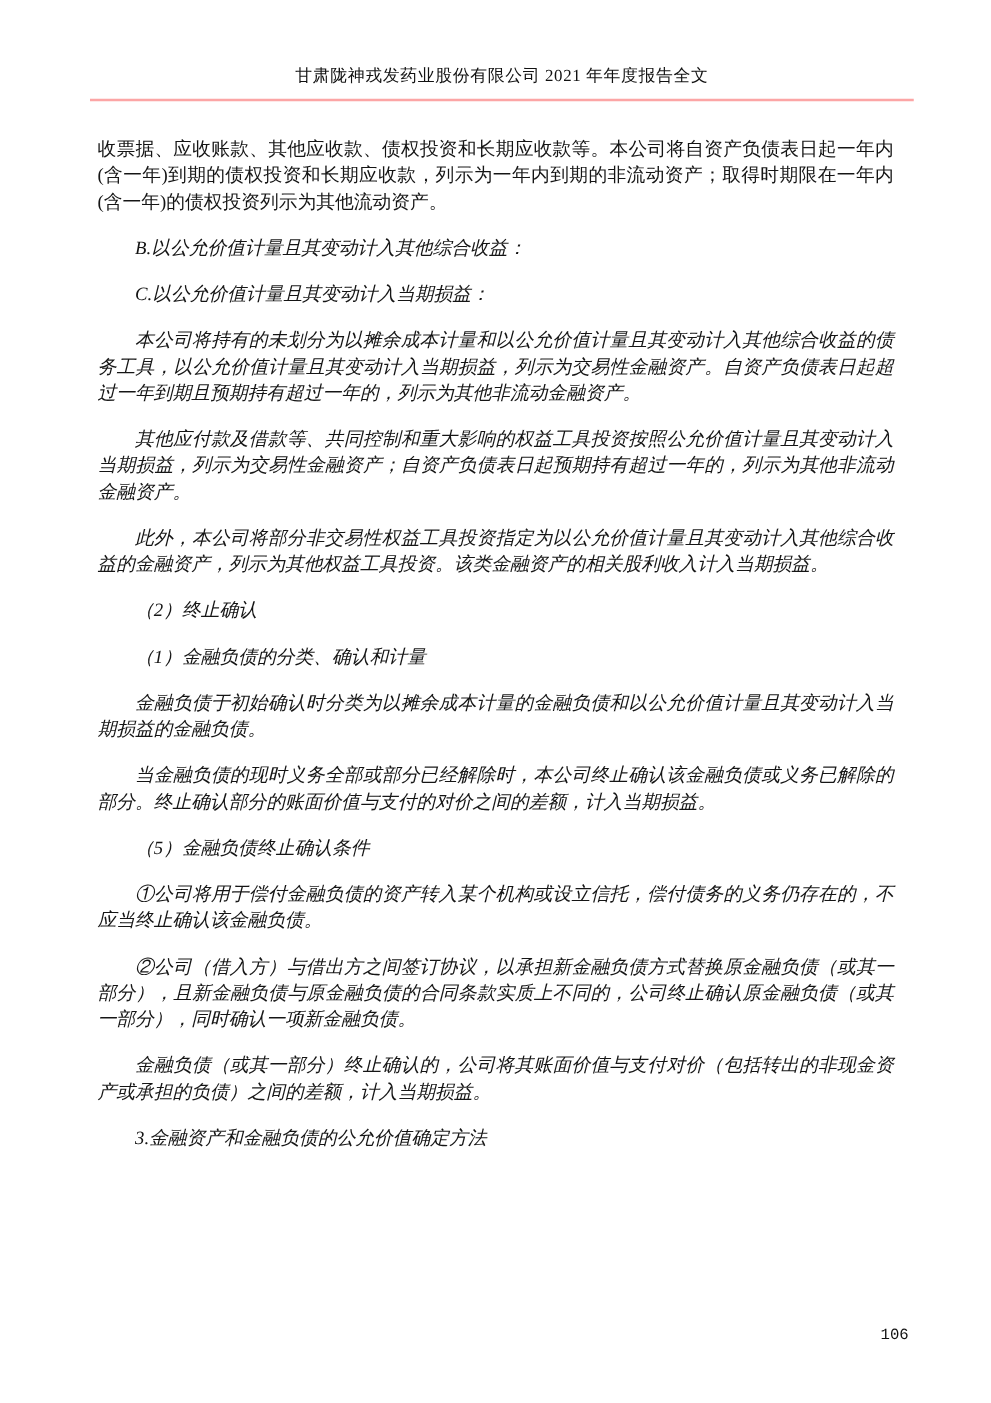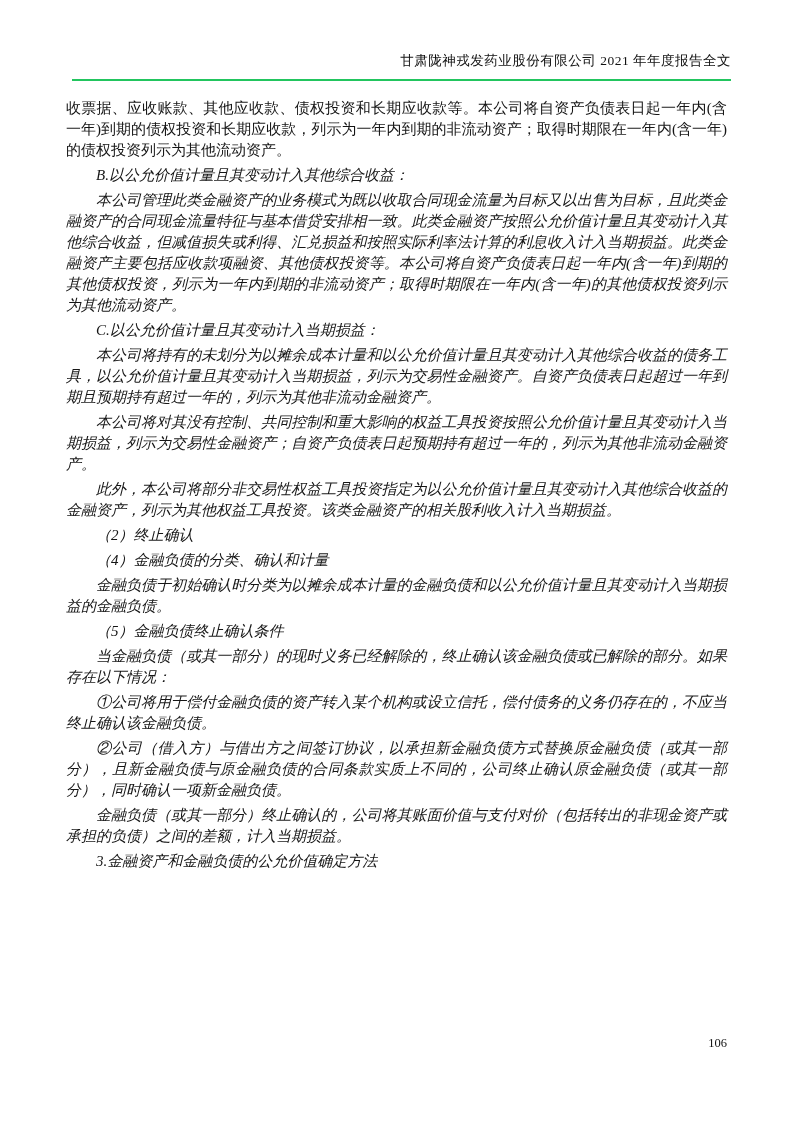--- a/index.html
+++ b/index.html
@@ -15,78 +15,78 @@
     color: #1a1a1a;
     font-family: "Liberation Serif", "DejaVu Serif", serif;
     overflow: hidden;
     box-sizing: border-box;
   }
   .header {
     position: absolute;
     top: 52px;
     left: 72px;
     width: 659px;
-    text-align: right;
+    text-align: center;
     font-size: 13.5px;
     letter-spacing: 0.5px;
     color: #111;
     padding-bottom: 9px;
-    border-bottom: 2px solid #22c55e;
+    border-bottom: 2px solid #fca5a5;
   }
   .content {
     position: absolute;
     top: 94px;
     left: 62px;
     width: 669px;
     font-size: 15px;
     line-height: 21px;
     text-align: justify;
     color: #151515;
   }
   .content p {
-    margin: 4px;
+    margin: 16px;
     padding: 0;
   }
   .content p.indent {
     text-indent: 2em;
     font-style: italic;
   }
   .footer {
     position: absolute;
-    top: 1036px;
+    top: 1061px;
     left: 62px;
     width: 665px;
     text-align: right;
     font-size: 12.5px;
     color: #111;
+    font-family: Liberation Mono, monospace;
   }
 </style>
 </head>
 <body>
 
 <div class="page">
 
   <div class="header">
     <span>甘肃陇神戎发药业股份有限公司 2021 年年度报告全文</span>
   </div>
 
   <div class="content">
 
   <p class="">收票据、应收账款、其他应收款、债权投资和长期应收款等。本公司将自资产负债表日起一年内(含一年)到期的债权投资和长期应收款，列示为一年内到期的非流动资产；取得时期限在一年内(含一年)的债权投资列示为其他流动资产。</p>
       <p class="indent">B.以公允价值计量且其变动计入其他综合收益：</p>
-      <p class="indent">本公司管理此类金融资产的业务模式为既以收取合同现金流量为目标又以出售为目标，且此类金融资产的合同现金流量特征与基本借贷安排相一致。此类金融资产按照公允价值计量且其变动计入其他综合收益，但减值损失或利得、汇兑损益和按照实际利率法计算的利息收入计入当期损益。此类金融资产主要包括应收款项融资、其他债权投资等。本公司将自资产负债表日起一年内(含一年)到期的其他债权投资，列示为一年内到期的非流动资产；取得时期限在一年内(含一年)的其他债权投资列示为其他流动资产。</p>
       <p class="indent">C.以公允价值计量且其变动计入当期损益：</p>
       <p class="indent">本公司将持有的未划分为以摊余成本计量和以公允价值计量且其变动计入其他综合收益的债务工具，以公允价值计量且其变动计入当期损益，列示为交易性金融资产。自资产负债表日起超过一年到期且预期持有超过一年的，列示为其他非流动金融资产。</p>
-      <p class="indent">本公司将对其没有控制、共同控制和重大影响的权益工具投资按照公允价值计量且其变动计入当期损益，列示为交易性金融资产；自资产负债表日起预期持有超过一年的，列示为其他非流动金融资产。</p>
+      <p class="indent">其他应付款及借款等、共同控制和重大影响的权益工具投资按照公允价值计量且其变动计入当期损益，列示为交易性金融资产；自资产负债表日起预期持有超过一年的，列示为其他非流动金融资产。</p>
       <p class="indent">此外，本公司将部分非交易性权益工具投资指定为以公允价值计量且其变动计入其他综合收益的金融资产，列示为其他权益工具投资。该类金融资产的相关股利收入计入当期损益。</p>
       <p class="indent">（2）终止确认</p>
-      <p class="indent">（4）金融负债的分类、确认和计量</p>
+      <p class="indent">（1）金融负债的分类、确认和计量</p>
       <p class="indent">金融负债于初始确认时分类为以摊余成本计量的金融负债和以公允价值计量且其变动计入当期损益的金融负债。</p>
+      <p class="indent">当金融负债的现时义务全部或部分已经解除时，本公司终止确认该金融负债或义务已解除的部分。终止确认部分的账面价值与支付的对价之间的差额，计入当期损益。</p>
       <p class="indent">（5）金融负债终止确认条件</p>
-      <p class="indent">当金融负债（或其一部分）的现时义务已经解除的，终止确认该金融负债或已解除的部分。如果存在以下情况：</p>
       <p class="indent">①公司将用于偿付金融负债的资产转入某个机构或设立信托，偿付债务的义务仍存在的，不应当终止确认该金融负债。</p>
       <p class="indent">②公司（借入方）与借出方之间签订协议，以承担新金融负债方式替换原金融负债（或其一部分），且新金融负债与原金融负债的合同条款实质上不同的，公司终止确认原金融负债（或其一部分），同时确认一项新金融负债。</p>
       <p class="indent">金融负债（或其一部分）终止确认的，公司将其账面价值与支付对价（包括转出的非现金资产或承担的负债）之间的差额，计入当期损益。</p>
       <p class="indent">3.金融资产和金融负债的公允价值确定方法</p>
     </div>
 
   <div class="footer">
     <span>106</span>
   </div>
 

